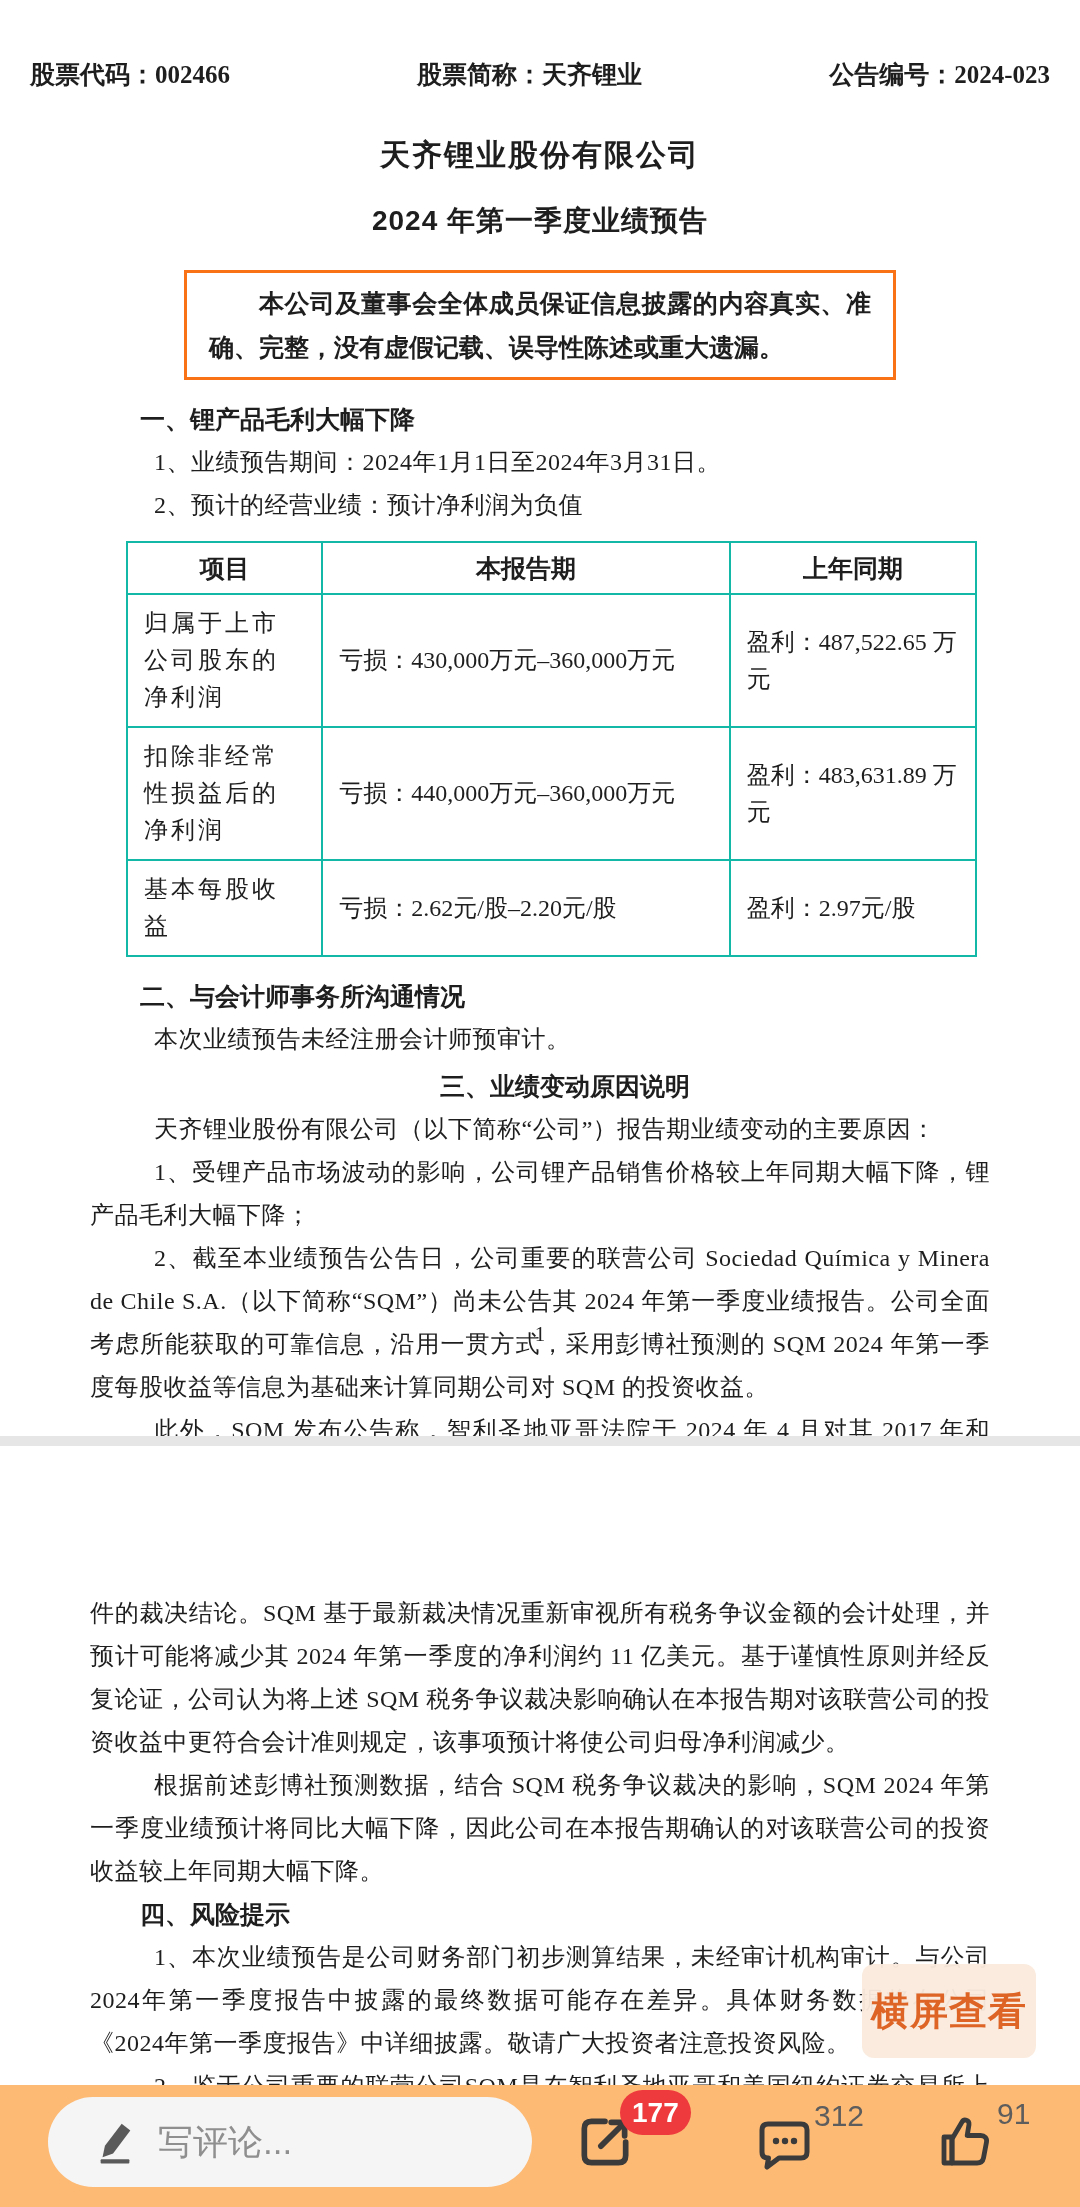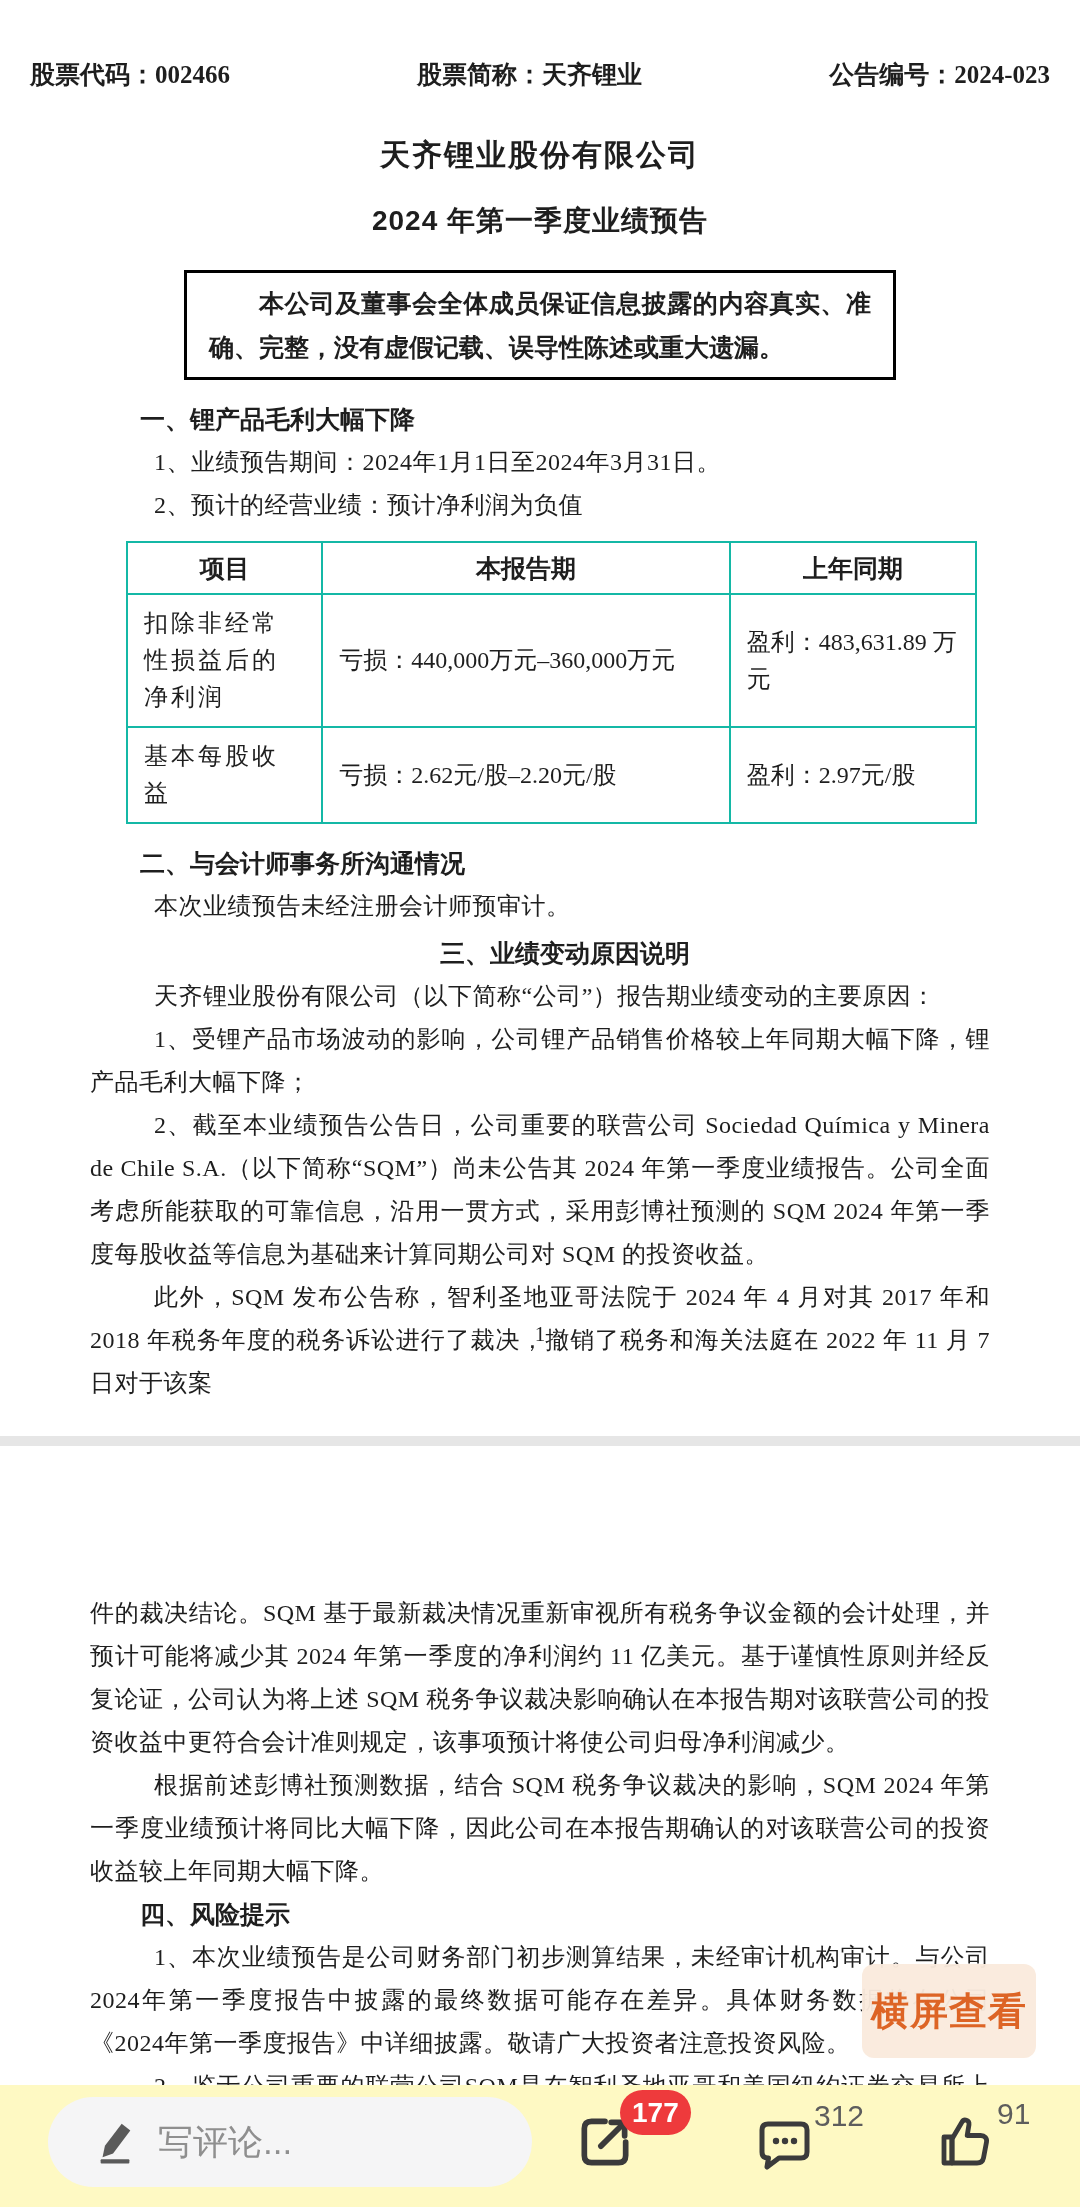--- a/index.html
+++ b/index.html
@@ -12,21 +12,21 @@
   #page1 { top:0; height:1436px; }
   #page2 { top:1446px; height:761px; }
 
   .doc-header { display:flex; justify-content:space-between; padding:58px 30px 0 30px;
                 font-size:25px; font-weight:bold; }
   .doc-title { text-align:center; font-size:30px; font-weight:bold; margin-top:44px;
                font-family:"Liberation Sans","DejaVu Sans",sans-serif; letter-spacing:2px; }
   .doc-subtitle { text-align:center; font-size:28px; font-weight:bold; margin-top:26px;
                   font-family:"Liberation Sans","DejaVu Sans",sans-serif; letter-spacing:1px; }
 
-  .declaration-box { width:712px; margin:30px auto 0 auto; border:3px solid #000000;
+  .declaration-box { width:712px; margin:30px auto 0 auto; border:3px solid #f97316;
                      padding:8px 22px; font-size:25px; font-weight:bold; line-height:44px;
                      text-indent:50px; text-align:justify;
                      font-family:"Liberation Sans","DejaVu Sans",sans-serif; }
 
   .sec-heading { font-size:25px; font-weight:bold; text-indent:50px; line-height:43px;
                  font-family:"Liberation Sans","DejaVu Sans",sans-serif; }
   .para { font-size:24px; line-height:43px; text-indent:64px; text-align:justify; letter-spacing:0.5px; }
   .para.noindent { text-indent:0; }
 
   .mt-sec { margin-top:18px; }
@@ -53,21 +53,21 @@
 
   
   .landscape-btn { position:absolute; left:862px; top:1964px; width:174px; height:94px;
                    background:rgba(250,234,221,0.96); border-radius:12px;
                    display:flex; align-items:center; justify-content:center;
                    font-family:"Liberation Sans","DejaVu Sans",sans-serif;
                    font-size:38px; font-weight:bold; color:#dd6425; z-index:6; letter-spacing:1px; }
 
   
   .bottom-bar { position:absolute; left:0; top:2085px; width:1080px; height:122px;
-                background:#fef9c3; z-index:10;
+                background:#fdba74; z-index:10;
                 font-family:"Liberation Sans","DejaVu Sans",sans-serif; }
   .comment-pill { position:absolute; left:48px; top:12px; width:484px; height:90px;
                   background:#f5f5f6; border-radius:45px; display:flex; align-items:center; }
   .comment-pill svg { margin-left:44px; }
   .comment-placeholder { font-size:35px; color:#8f8f8f; margin-left:20px; }
 
   .bar-icon { position:absolute; }
   .share-icon   { left:574px; top:26px; }
   .comment-icon { left:754px; top:30px; }
   .like-icon    { left:934px; top:24px; }
@@ -103,20 +103,25 @@
       <colgroup>
           <col class="col1">
           <col class="col2">
           <col class="col3">
         </colgroup>
       <tbody>
           <tr>
         <th>项目</th>
         <th>本报告期</th>
         <th>上年同期</th>
+      </tr>
+      <tr class="r1">
+        <td class="c-item">归属于上市公司股东的净利润</td>
+        <td>亏损：430,000万元–360,000万元</td>
+        <td>盈利：487,522.65 万元</td>
       </tr>
       <tr class="r2">
         <td class="c-item">扣除非经常性损益后的净利润</td>
         <td>亏损：440,000万元–360,000万元</td>
         <td>盈利：483,631.89 万元</td>
       </tr>
       <tr class="r3">
         <td class="c-item">基本每股收益</td>
         <td>亏损：2.62元/股–2.20元/股</td>
         <td>盈利：2.97元/股</td>

